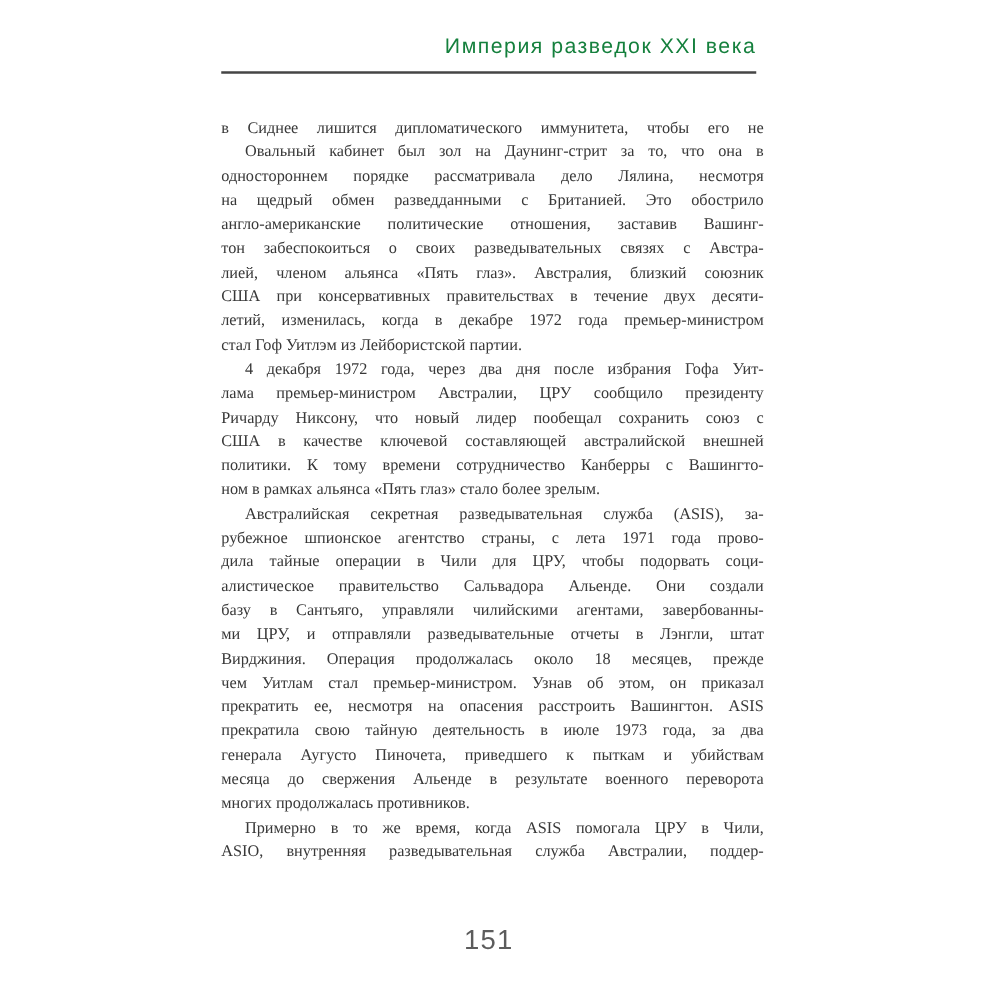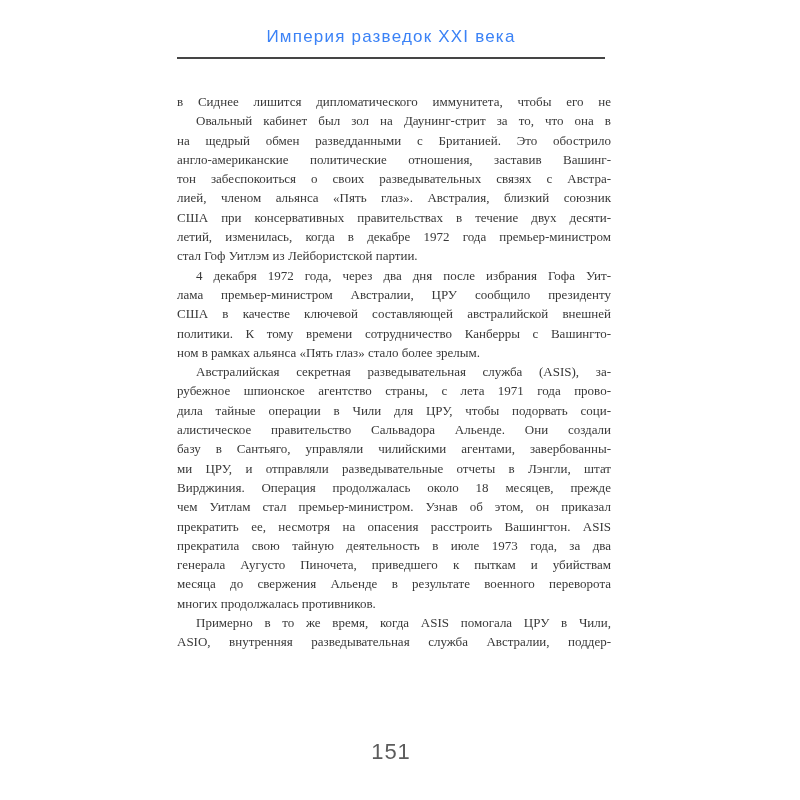--- a/index.html
+++ b/index.html
@@ -67,39 +67,41 @@
     font-family: "Liberation Sans", "DejaVu Sans", sans-serif;
     font-size: 22px;
     letter-spacing: 1px;
     color: #5c5c5c;
   }
 </style>
 </head>
 <body>
 
 <div class="page" style="background: rgb(255, 255, 255);">
-  <div class="running-header" style="color: #3b82f6;">Империя разведок XXI века</div>
+  <div class="running-header" style="color: #15803d; text-align: right;">Империя разведок XXI века</div>
   <div class="header-rule" style="border-top-color: rgb(69, 69, 69);"></div>
   <div class="text-block" style="color: rgb(56, 56, 56);">
       <div class="para">
         <div class="line">в Сиднее лишится дипломатического иммунитета, чтобы его не</div>
       </div>
       <div class="para indent">
         <div class="line">Овальный кабинет был зол на Даунинг-стрит за то, что она в</div>
+        <div class="line">одностороннем порядке рассматривала дело Лялина, несмотря</div>
         <div class="line">на щедрый обмен разведданными с Британией. Это обострило</div>
         <div class="line">англо-американские политические отношения, заставив Вашинг-</div>
         <div class="line">тон забеспокоиться о своих разведывательных связях с Австра-</div>
         <div class="line">лией, членом альянса «Пять глаз». Австралия, близкий союзник</div>
         <div class="line">США при консервативных правительствах в течение двух десяти-</div>
         <div class="line">летий, изменилась, когда в декабре 1972 года премьер-министром</div>
         <div class="line line-end">стал Гоф Уитлэм из Лейбористской партии.</div>
       </div>
       <div class="para indent">
         <div class="line">4 декабря 1972 года, через два дня после избрания Гофа Уит-</div>
         <div class="line">лама премьер-министром Австралии, ЦРУ сообщило президенту</div>
+        <div class="line">Ричарду Никсону, что новый лидер пообещал сохранить союз с</div>
         <div class="line">США в качестве ключевой составляющей австралийской внешней</div>
         <div class="line">политики. К тому времени сотрудничество Канберры с Вашингто-</div>
         <div class="line line-end">ном в рамках альянса «Пять глаз» стало более зрелым.</div>
       </div>
       <div class="para indent">
         <div class="line">Австралийская секретная разведывательная служба (ASIS), за-</div>
         <div class="line">рубежное шпионское агентство страны, с лета 1971 года прово-</div>
         <div class="line">дила тайные операции в Чили для ЦРУ, чтобы подорвать соци-</div>
         <div class="line">алистическое правительство Сальвадора Альенде. Они создали</div>
         <div class="line">базу в Сантьяго, управляли чилийскими агентами, завербованны-</div>

